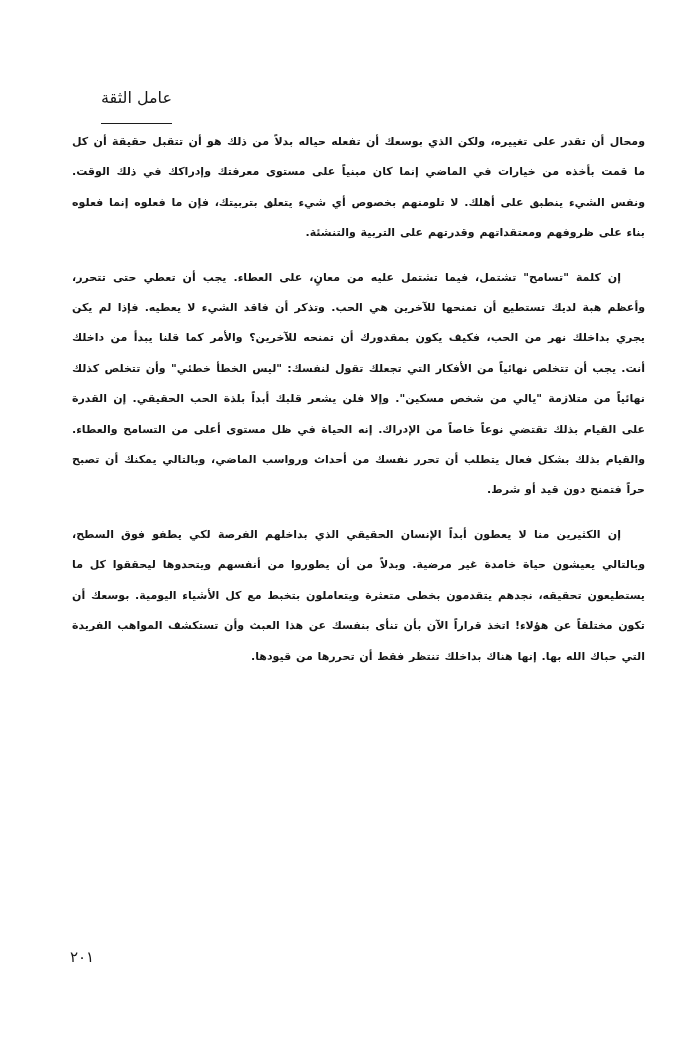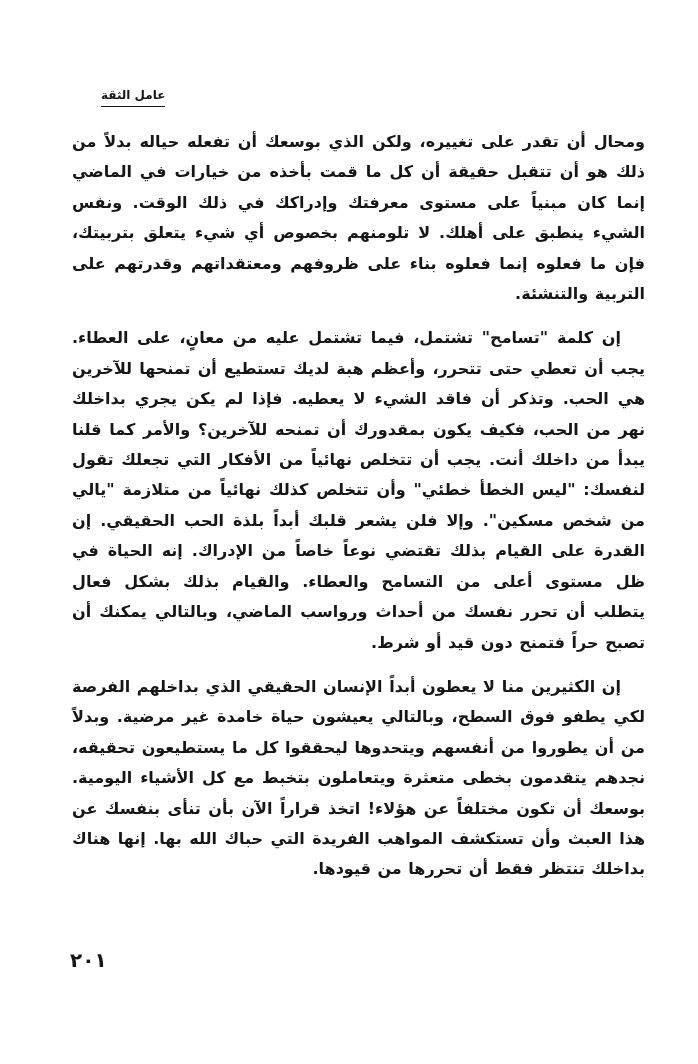--- a/index.html
+++ b/index.html
@@ -14,51 +14,51 @@
     margin: 0 auto;
     background: #ffffff;
     font-family: "DejaVu Sans", sans-serif;
     color: #161616;
     overflow: hidden;
   }
   .running-head {
     position: absolute;
     top: 88px;
     left: 101px;
-    font-size: 12px;
-    font-weight: bold;
+    font-size: 16px;
+    font-weight: normal;
     direction: rtl;
-    padding-bottom: 4px;
+    padding-bottom: 16px;
     border-bottom: 1.6px solid #1c1c1c;
     letter-spacing: 0.5px;
   }
   .body-text {
     position: absolute;
     top: 127px;
     right: 53px;
     width: 590px;
     direction: rtl;
     text-align: justify;
   }
   .para {
     margin: 0 0 14px 17px;
-    font-size: 16px;
+    font-size: 11px;
     font-weight: bold;
     line-height: 30.4px;
     word-spacing: 1px;
   }
   .para.indent {
     text-indent: 24px;
   }
   .folio {
     position: absolute;
     top: 948px;
     left: 70px;
-    font-size: 20px;
-    font-weight: bold;
+    font-size: 15px;
+    font-weight: normal;
     direction: rtl;
     letter-spacing: 2px;
   }
 </style>
 </head>
 <body>
 
 <div class="page">
 
   <div class="running-head">

